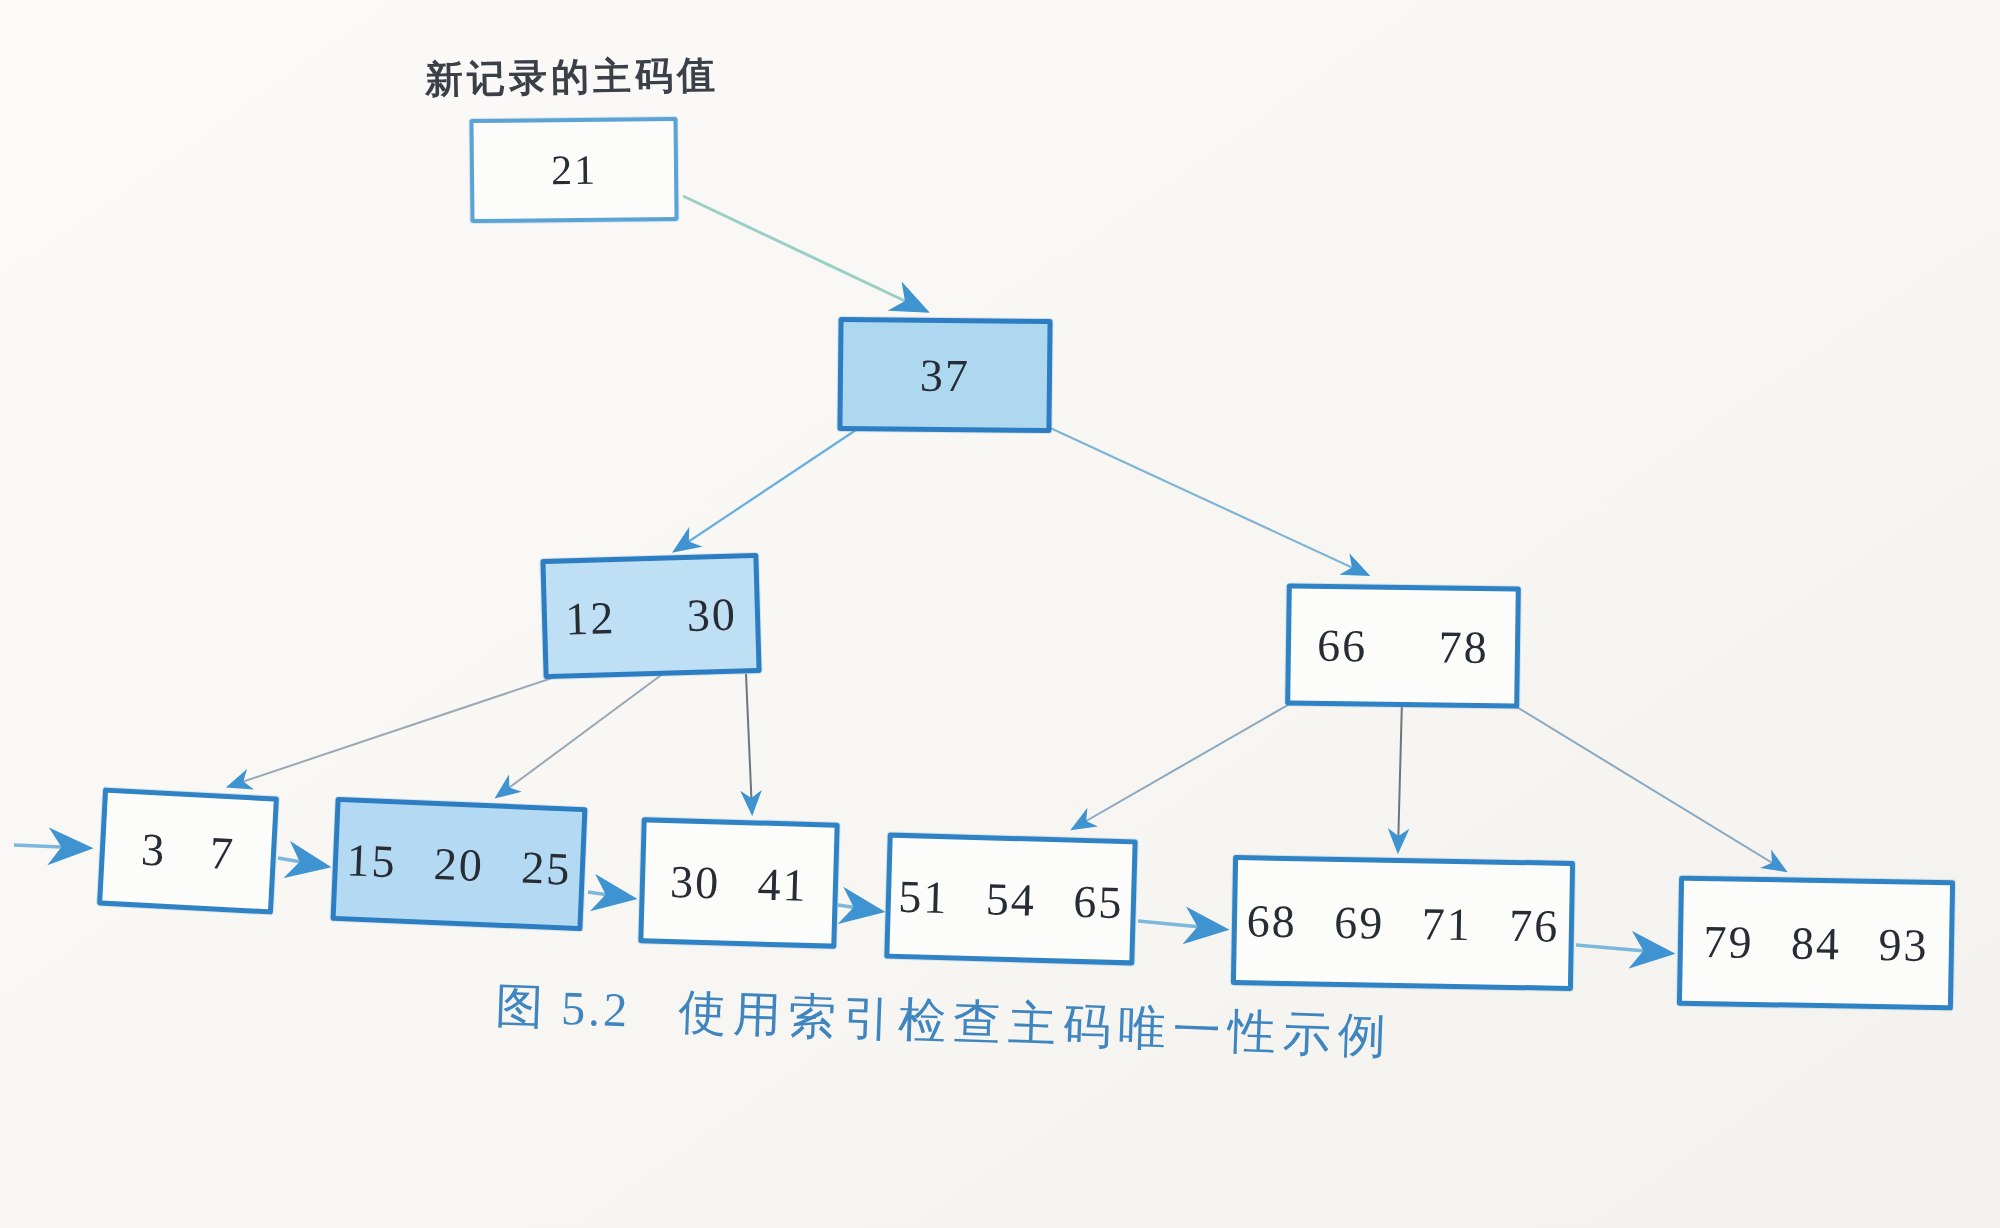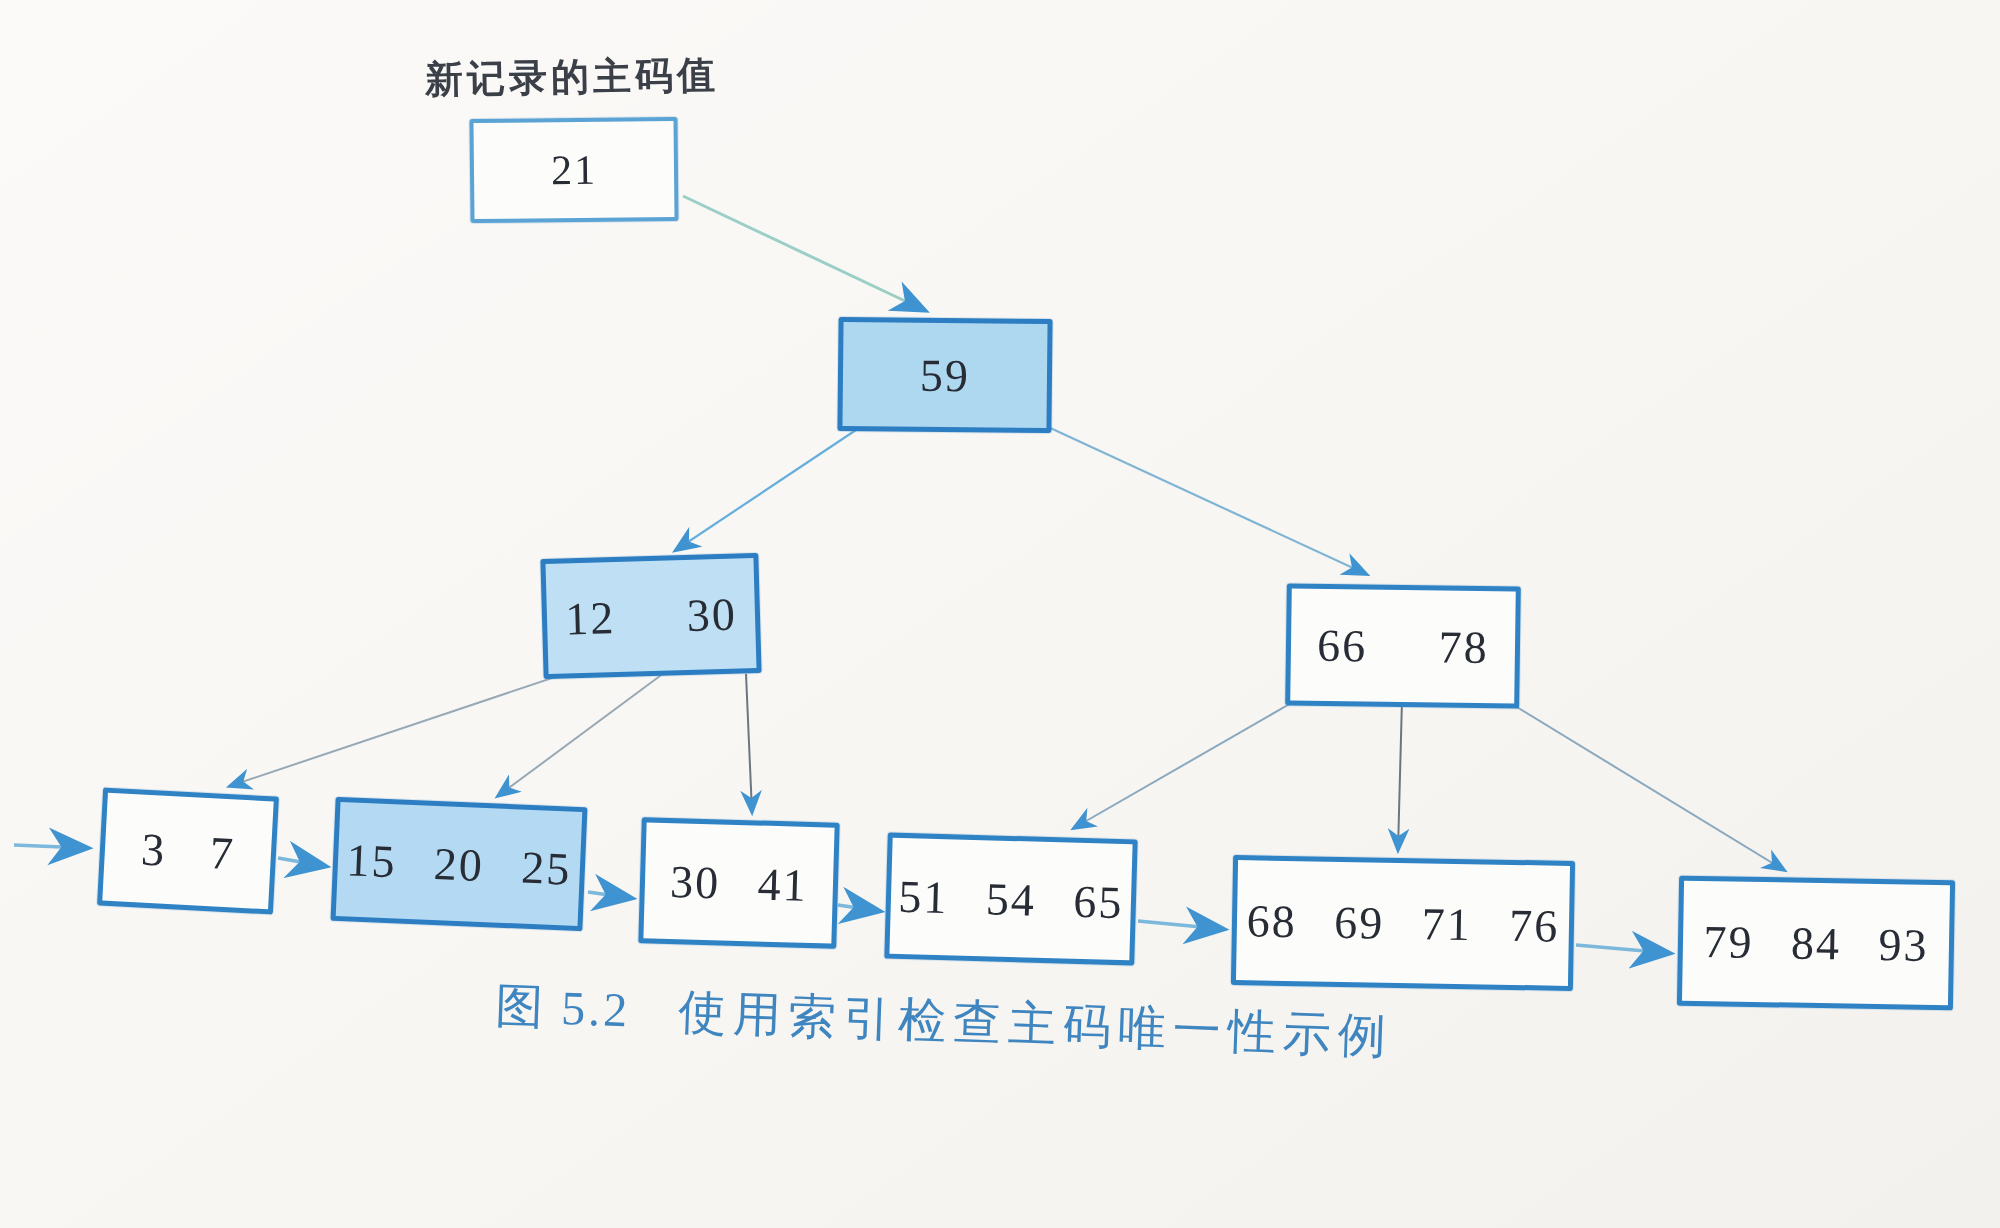--- a/index.html
+++ b/index.html
@@ -98,21 +98,21 @@
     <line x1="1576" y1="945" x2="1668" y2="953" stroke="#7cb8dc" stroke-width="3.5" marker-end="url(#ah)"></line>
   </svg>
 
   <div class="annotation-label">新记录的主码值</div>
 
   <div class="node" style="left:470px; top:118px; width:200px; height:96px; font-size:42px; transform:rotate(-0.6deg); border-width:4px; border-color:#5aa3d4;">
     <span>21</span>
   </div>
 
   <div class="node filled" style="left:838px; top:318px; width:204px; height:104px; transform:rotate(0.6deg);">
-    <span>59</span>
+    <span>37</span>
   </div>
 
   <div class="node filled-2 ws-wide" style="left:542px; top:556px; width:208px; height:110px; transform:rotate(-1.6deg);">
     <span>12 30</span>
   </div>
   <div class="node ws-wide" style="left:1286px; top:585px; width:224px; height:112px; transform:rotate(0.8deg);">
     <span>66 78</span>
   </div>
 
   <div class="node ws-mid" style="left:100px; top:792px; width:166px; height:108px; transform:rotate(3deg);">

